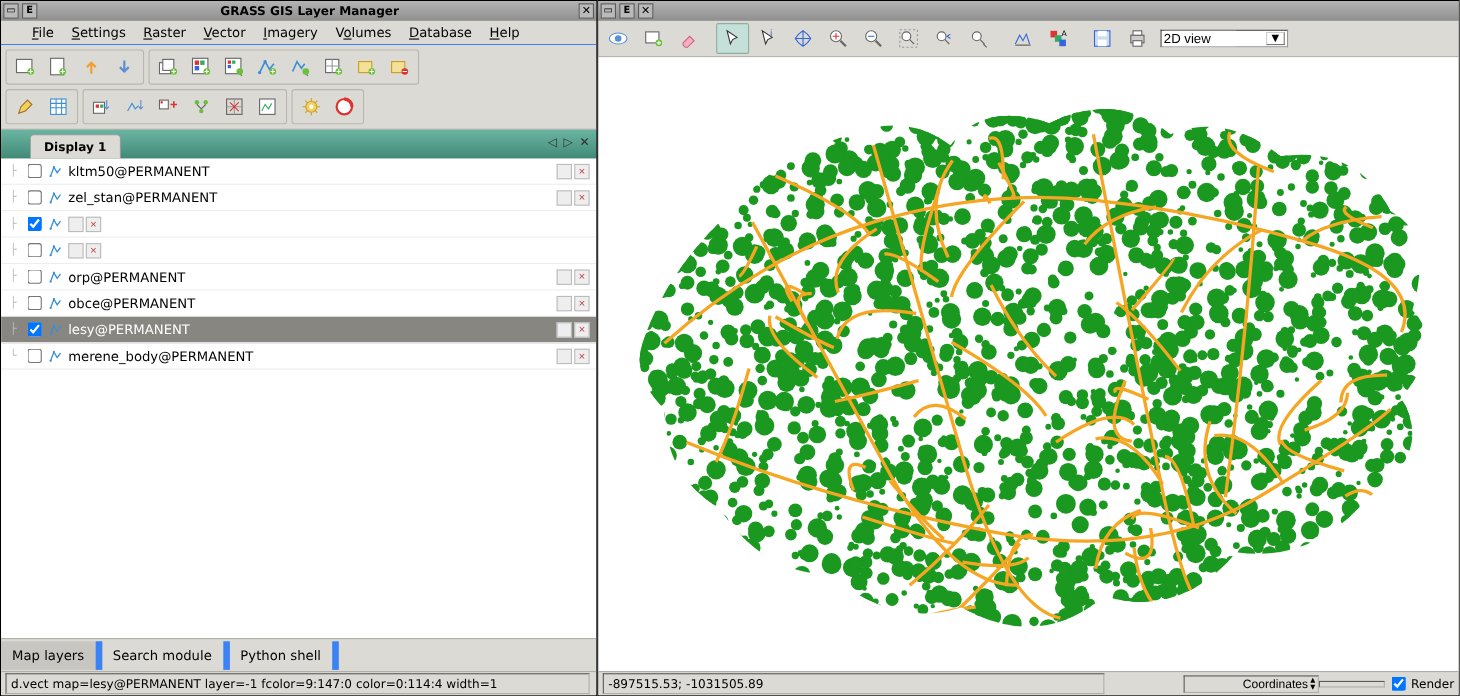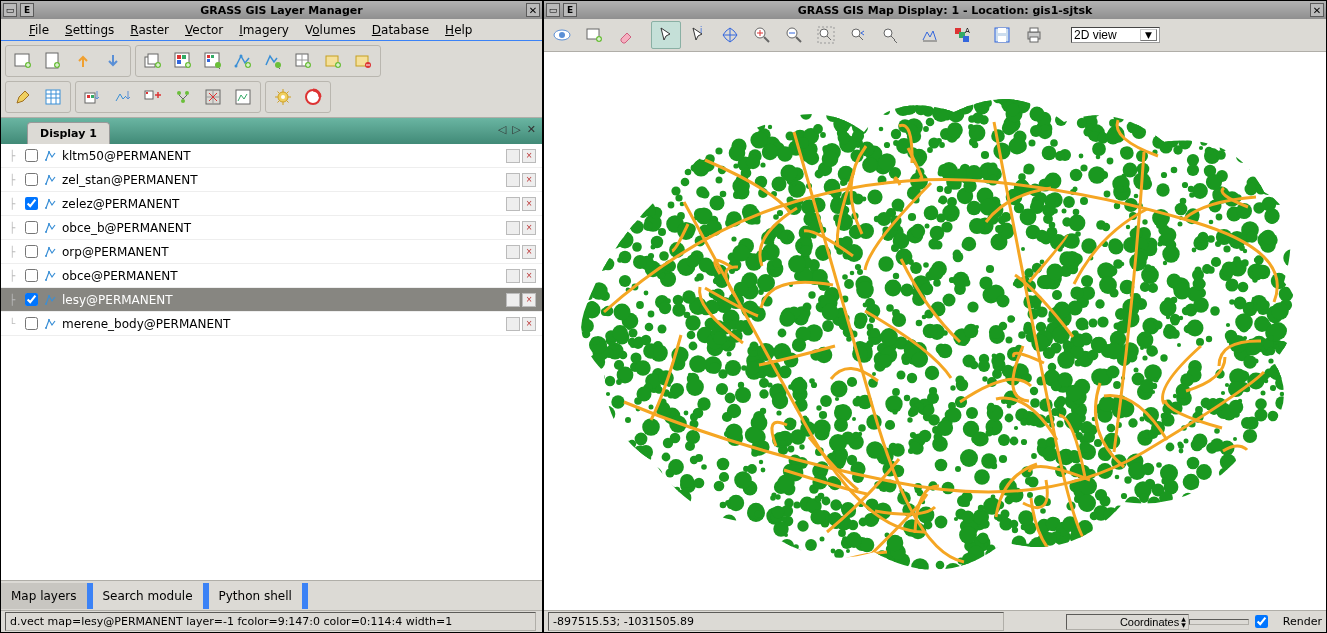--- a/index.html
+++ b/index.html
@@ -43,21 +43,21 @@
 .statusbar .field { border: 1px inset #b0aea8; padding: 2px 4px; background: #dcdad5; margin-right: 2px; white-space: nowrap; overflow: hidden; }
 .statusbar .coords { width: 456px; }
 .statusbar .combo { display: flex; align-items: center; border: 1px inset #b0aea8; padding: 1px 2px; }
 .statusbar .combo input { border: none; background: transparent; width: 110px; font-size: 11px; text-align: right; }
 .updown { display: flex; flex-direction: column; font-size: 6px; line-height: 6px; margin-left: 2px; }
 .sep { flex: 1; }
 
 .maparea { flex: 1; background: #fff; position: relative; overflow: hidden; }
 .toolbar-md { background: #dcdad5; padding: 2px; border-bottom: 1px solid #b0aea8; display: flex; align-items: center; }
 .toolbar-md .tbtn { width: 30px; height: 28px; }
-.viewsel { margin-left: 21px; border: 1px inset #999; background: #fff; display: flex; align-items: center; padding: 0 2px; }
+.viewsel { margin-left: 5px; border: 1px inset #999; background: #fff; display: flex; align-items: center; padding: 0 2px; gap: 27px; }
 .viewsel input { border: none; width: 66px; font-size: 12px; }
 .viewsel .dd { border: 1px outset #ccc; padding: 0 4px; font-size: 9px; }
 
 svg.ico { width: 20px; height: 20px; }
 svg.lico { width: 14px; height: 14px; }
 </style>
 </head>
 <body>
 
 <div class="window layer-mgr">
@@ -291,35 +291,33 @@
       <div class="layerrow">
         <span class="tree">├</span>
         <input type="checkbox" checked="" style="">
         <span class="layericon">
           <svg class="lico" viewBox="0 0 14 14">
             <path d="M2 11L5 3l3 5 3-4" fill="none" stroke="#3a8fd6" stroke-width="1.2"></path>
             <circle cx="2" cy="11" r="1" fill="#3a8fd6"></circle>
             <circle cx="5" cy="3" r="1" fill="#3a8fd6"></circle>
           </svg>
         </span>
-        <span class="layername">zelez@PERMANENT</span>
         <span class="endbtn"></span>
         <span class="endbtn">×</span>
       </div>
       <div class="layerrow">
         <span class="tree">├</span>
         <input type="checkbox" style="">
         <span class="layericon">
           <svg class="lico" viewBox="0 0 14 14">
             <path d="M2 11L5 3l3 5 3-4" fill="none" stroke="#3a8fd6" stroke-width="1.2"></path>
             <circle cx="2" cy="11" r="1" fill="#3a8fd6"></circle>
             <circle cx="5" cy="3" r="1" fill="#3a8fd6"></circle>
           </svg>
         </span>
-        <span class="layername">obce_b@PERMANENT</span>
         <span class="endbtn"></span>
         <span class="endbtn">×</span>
       </div>
       <div class="layerrow">
         <span class="tree">├</span>
         <input type="checkbox" style="">
         <span class="layericon">
           <svg class="lico" viewBox="0 0 14 14">
             <path d="M2 11L5 3l3 5 3-4" fill="none" stroke="#3a8fd6" stroke-width="1.2"></path>
             <circle cx="2" cy="11" r="1" fill="#3a8fd6"></circle>
@@ -382,21 +380,20 @@
 
   <div class="statusbar">
     <div class="field" style="flex:1">d.vect map=lesy@PERMANENT layer=-1 fcolor=9:147:0 color=0:114:4 width=1</div>
   </div>
 </div>
 
 <div class="window map-disp">
   <div class="titlebar">
     <span class="titlebtn">▭</span>
     <span class="titlebtn">E</span>
-    <span class="titletext">GRASS GIS Map Display: 1  - Location: gis1-sjtsk</span>
     <span class="closebtn">✕</span>
   </div>
 
   <div class="toolbar-md">
     <span class="tbtn">
         <svg class="ico" viewBox="0 0 20 20">
           <ellipse cx="10" cy="10" rx="8" ry="5" fill="#fff" stroke="#5a8fd6"></ellipse>
           <circle cx="10" cy="10" r="3" fill="#5a8fd6"></circle>
         </svg>
       </span>
@@ -2790,18 +2787,18 @@
     <div class="field coords">-897515.53; -1031505.89</div>
     <div class="sep"></div>
     <div class="combo">
       <input value="Coordinates" style="">
       <span class="updown">
           <span>▲</span>
           <span>▼</span>
         </span>
     </div>
     <div class="field" style="width:60px"></div>
-    <label style="display:flex;align-items:flex-end;gap:15px;margin-left:4px">
+    <label style="display:flex;align-items:flex-end;gap:5px;margin-left:4px">
       <input type="checkbox" checked="" style="">
       <span>Render</span>
     </label>
   </div>
 </div>
 
 </body></html>

